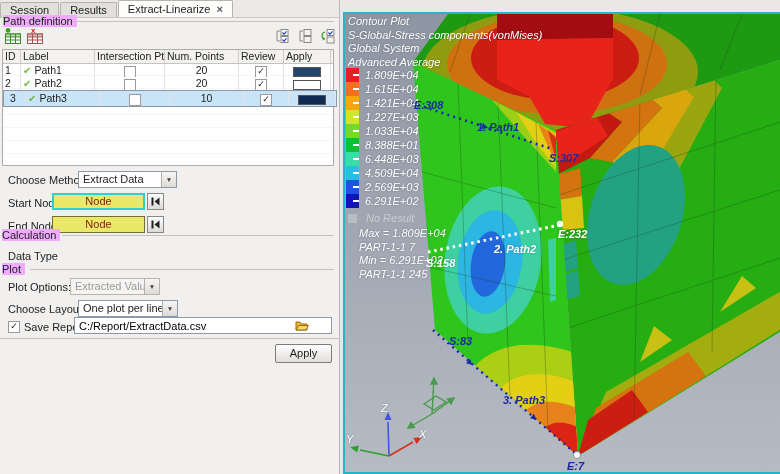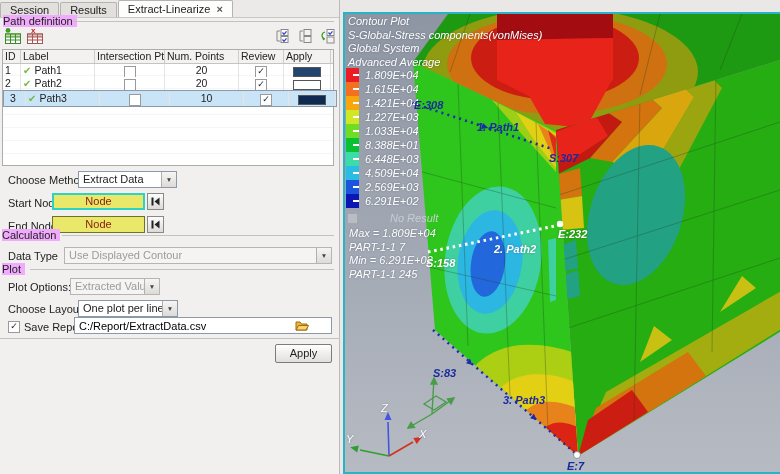--- a/index.html
+++ b/index.html
@@ -41,23 +41,23 @@
   .right{position:absolute;left:340px;top:0;width:440px;height:335px;background:#e9e8e6;font-style:italic;}
   .viewport{position:absolute;left:3px;top:12px;width:442px;height:462px;box-sizing:border-box;border:2px solid #26b4c6;overflow:hidden;}
   .viewport svg{position:absolute;left:0;top:0;}
   .ov{position:absolute;color:#fff;text-shadow:0 0 2px rgba(30,40,60,.4);white-space:nowrap;}
   .hline{line-height:13.5px;}
   .legend{position:absolute;left:1px;top:54px;}
   .lg-row{display:flex;align-items:center;height:14px;}
   .lg-row .sw{width:13px;height:14px;position:relative;}
   .lg-row .sw::after{content:"";position:absolute;right:0;top:6px;width:6px;height:2px;background:#fff;}
   .lg-row .val{margin-left:6px;color:#fff;text-shadow:0 0 2px rgba(30,40,60,.4);}
-  .noresult{position:absolute;left:3px;top:198px;display:flex;align-items:center;color:#c9ccd1;gap:24px;}
+  .noresult{position:absolute;left:3px;top:198px;display:flex;align-items:center;color:#c9ccd1;}
   .noresult .sw{width:9px;height:9px;margin-right:9px;}
-  .stats{position:absolute;left:4px;top:213px;line-height:13.5px;}
+  .stats{position:absolute;left:14px;top:213px;line-height:13.5px;}
   .navylab{color:#1b2a9e;font-weight:bold;text-shadow:none;}
   .whitelab{font-weight:bold;}
 </style>
 </head>
 <body>
 
 <div class="left">
 
   <div class="tabs">
     <div class="tab"><span>Session</span></div>
@@ -169,23 +169,20 @@
   <div class="pickbtn" style="left:147px;top:216px;">
     <svg width="11" height="11">
         <rect x="1.5" y="1.5" width="2" height="8" fill="#222"></rect>
         <path d="M9.5,1.5 L4.5,5.5 L9.5,9.5 Z" fill="#222"></path>
       </svg>
   </div>
 
   <div class="grp-label" style="left:2px;top:229px;">Calculation</div>
   <div class="grp-line" style="left:62px;top:235px;width:272px;"></div>
   <div class="lbl" style="left:8px;top:250px;">Data Type</div>
-  <div class="sel dis" style="left:64px;top:247px;width:268px;">
-    <span>Use Displayed Contour</span><span class="arr">▼</span>
-  </div>
 
   <div class="grp-label" style="left:2px;top:263px;">Plot</div>
   <div class="grp-line" style="left:30px;top:269px;width:304px;"></div>
   <div class="lbl" style="left:8px;top:281px;">Plot Options:</div>
   <div class="sel dis" style="left:70px;top:278px;width:90px;">
     <span>Extracted Values</span><span class="arr">▼</span>
   </div>
   <div class="lbl" style="left:8px;top:303px;">Choose Layout:</div>
   <div class="sel" style="left:78px;top:300px;width:100px;">
     <span>One plot per line</span><span class="arr">▼</span>
@@ -400,21 +397,21 @@
       <div>Min =  6.291E+02</div>
       <div>PART-1-1 245</div>
     </div>
 
     <div class="ov navylab" style="left:69px;top:85px;">E:308</div>
     <div class="ov navylab" style="left:132px;top:107px;">1. Path1</div>
     <div class="ov navylab" style="left:204px;top:138px;">S:307</div>
     <div class="ov whitelab" style="left:81px;top:243px;">S:158</div>
     <div class="ov whitelab" style="left:149px;top:229px;">2. Path2</div>
     <div class="ov whitelab" style="left:213px;top:214px;">E:232</div>
-    <div class="ov navylab" style="left:88px;top:321px;margin-top:32px;">S:83</div>
+    <div class="ov navylab" style="left:104px;top:321px;">S:83</div>
     <div class="ov navylab" style="left:158px;top:380px;">3. Path3</div>
     <div class="ov navylab" style="left:222px;top:446px;">E:7</div>
 
     <div class="ov" style="left:36px;top:388px;">Z</div>
     <div class="ov" style="left:74px;top:414px;">X</div>
     <div class="ov" style="left:1px;top:419px;">Y</div>
   </div>
 </div>
 
 </body></html>

